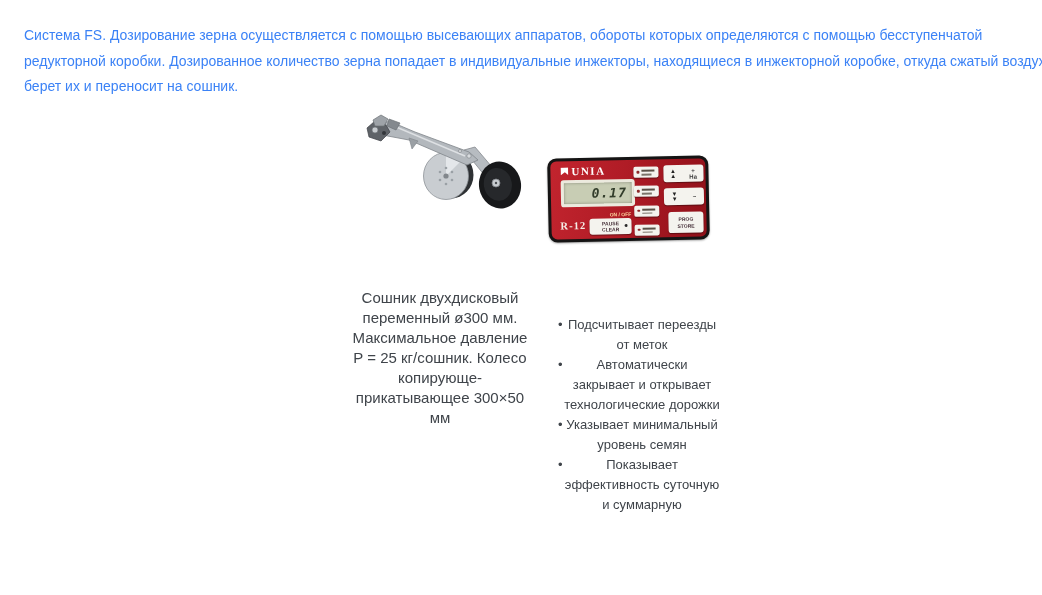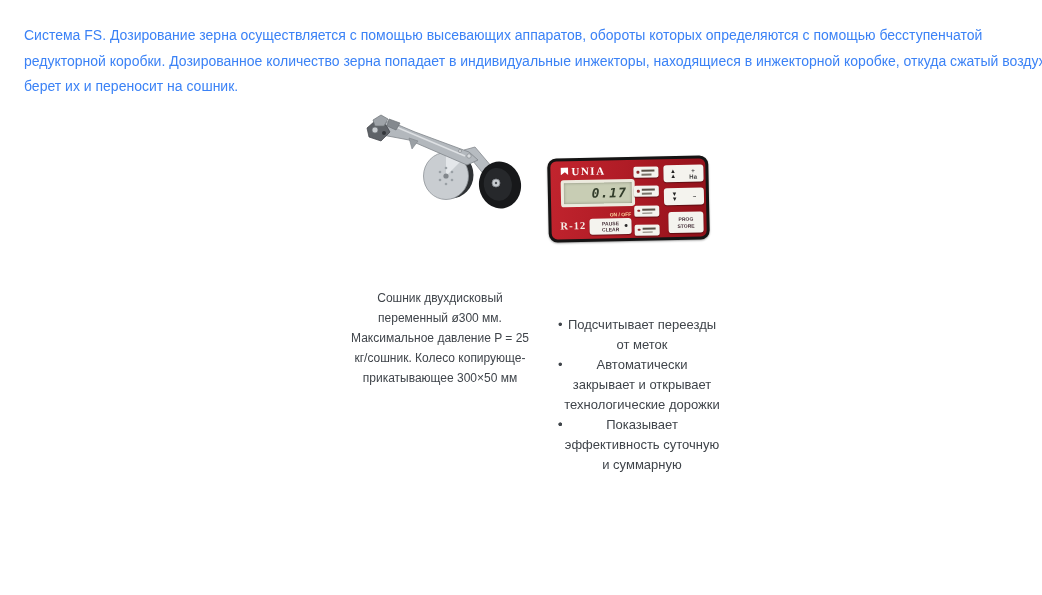--- a/index.html
+++ b/index.html
@@ -114,21 +114,21 @@
     position:absolute; left:117px; top:53px; width:35px; height:21px;
     background:#f4f3ee; border-radius:3px;
     display:flex; flex-direction:column; align-items:center; justify-content:center;
     font-size:5px; font-weight:bold; color:#47323a; line-height:7px;
     box-shadow:0 1px 1px rgba(0,0,0,.4);
   }
 
   
   .caption-left {
     position:absolute; left:350px; top:288px; width:180px;
-    text-align:center; font-size:12px; line-height:20px;
+    text-align:center; font-size:15px; line-height:20px;
   }
   .right-col {
     position:absolute; left:538px; top:288px; width:182px;
     font-size:13px; line-height:20px;
   }
   .col-title { text-align:center; }
   ul.features {
     list-style:none; margin:27px 0 0 0; padding:0;
   }
   ul.features li {
@@ -257,20 +257,21 @@
       <li>
         <span class="bullet">•</span>
         <span class="li-text">Подсчитывает переезды от меток</span>
       </li>
       <li>
         <span class="bullet">•</span>
         <span class="li-text">Автоматически закрывает и открывает технологические дорожки</span>
       </li>
       <li>
         <span class="bullet">•</span>
+        <span class="li-text">Указывает минимальный уровень семян</span>
       </li>
       <li>
         <span class="bullet">•</span>
         <span class="li-text">Показывает эффективность суточную и суммарную</span>
       </li>
     </ul>
   </div>
 
 </div>
 

